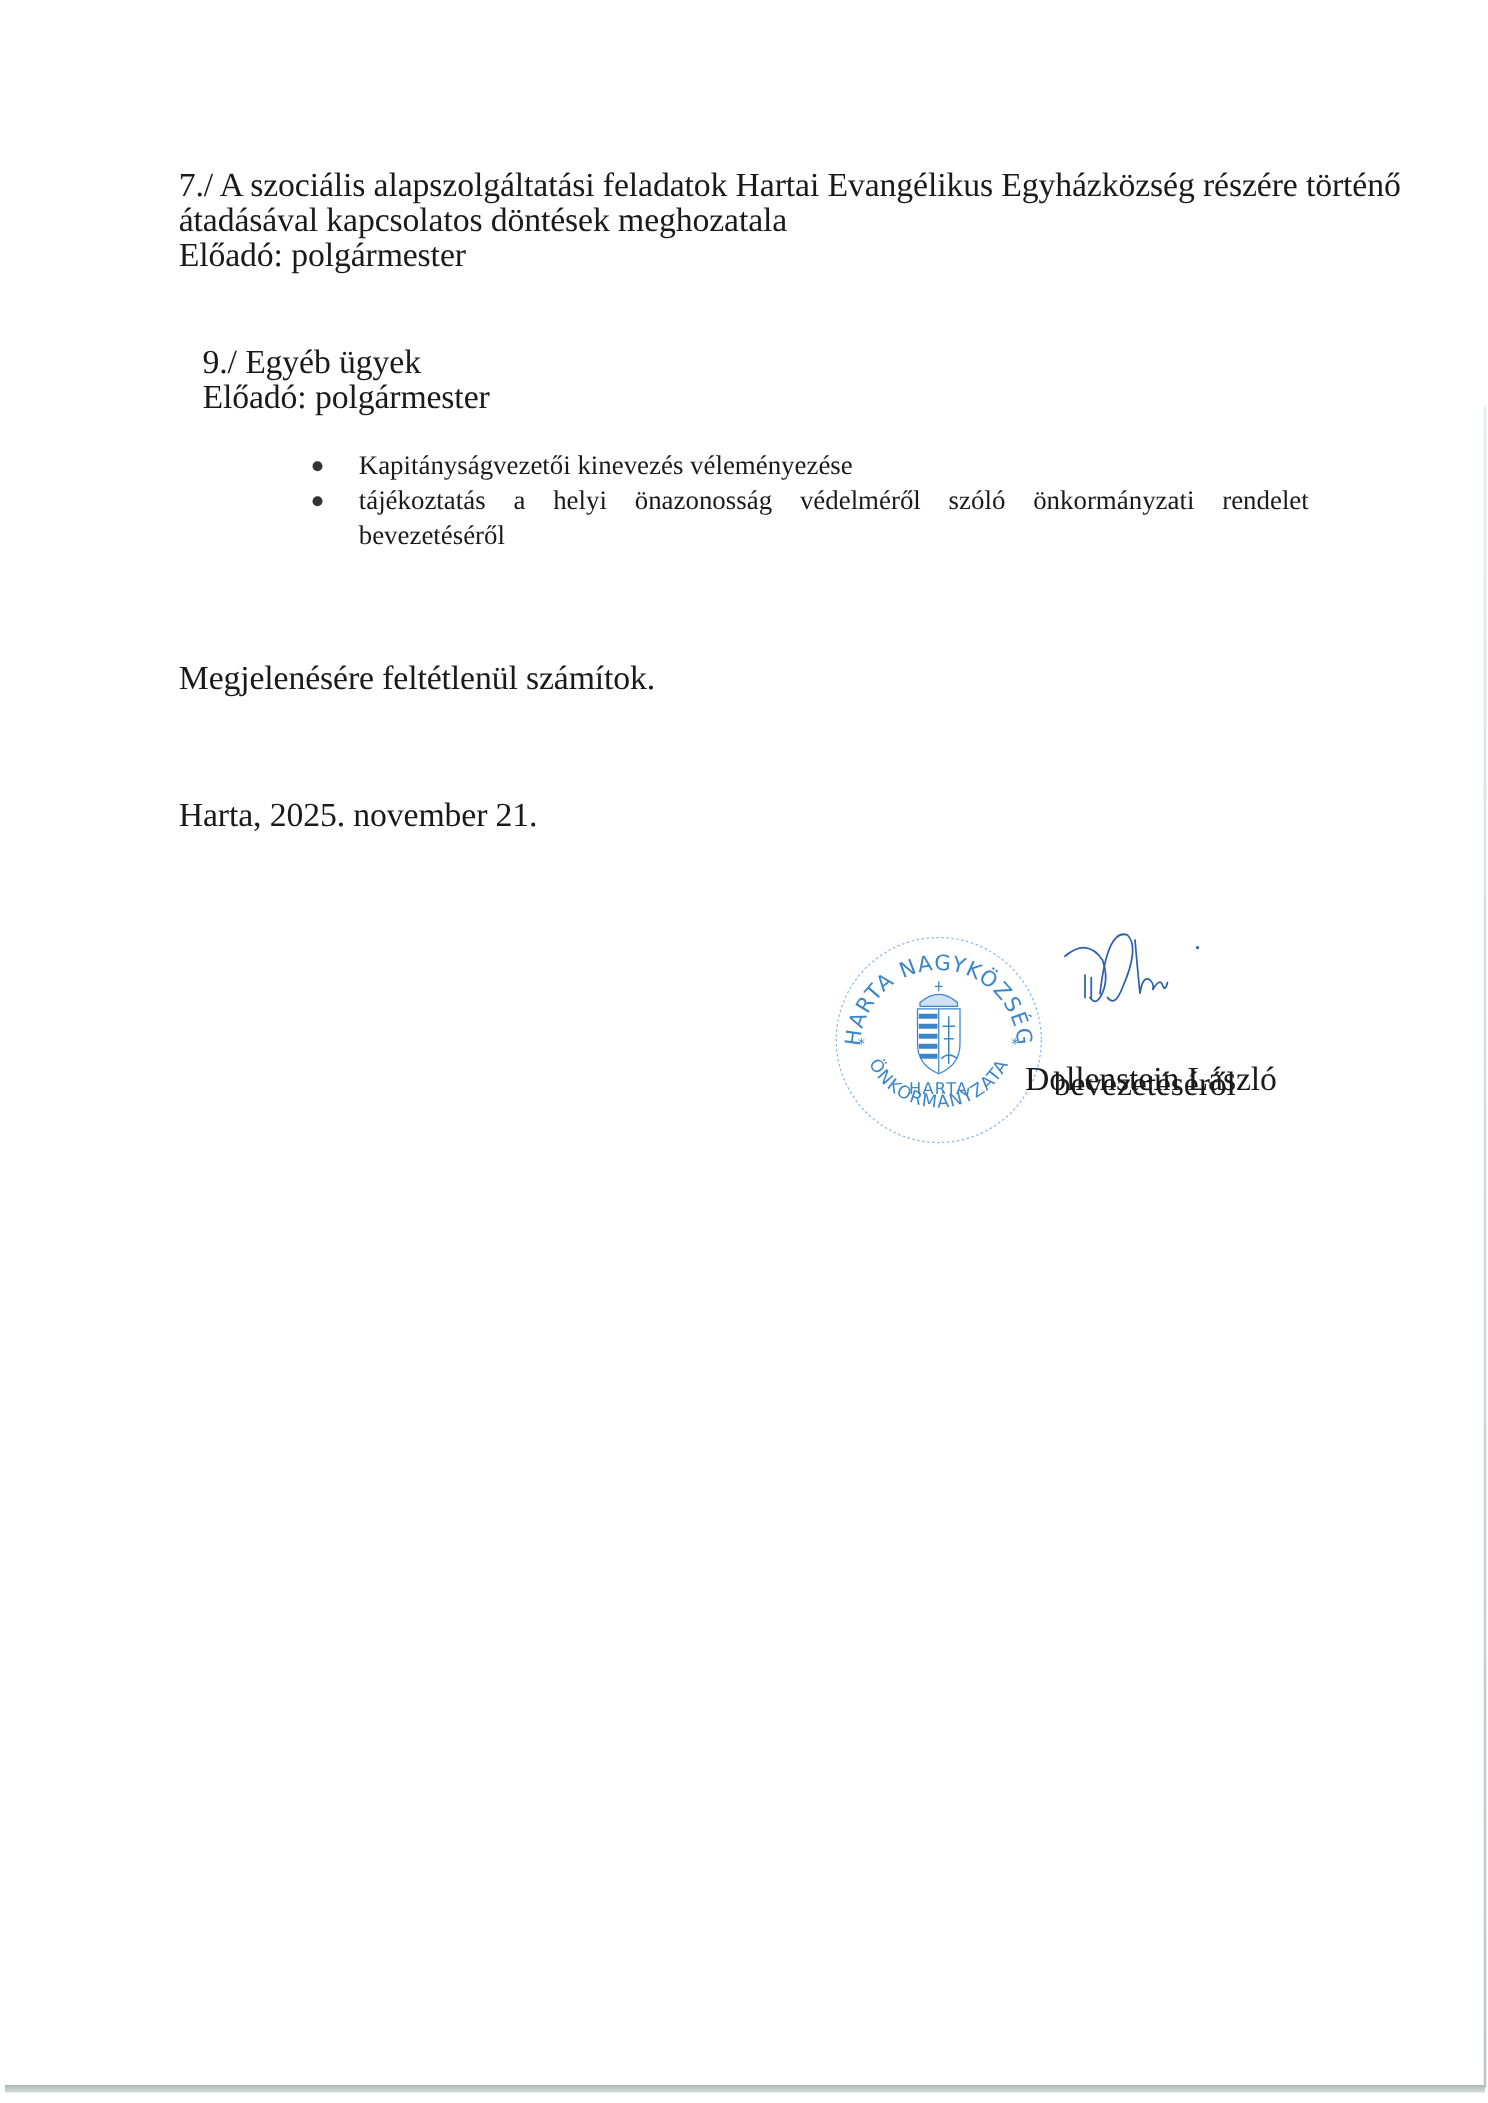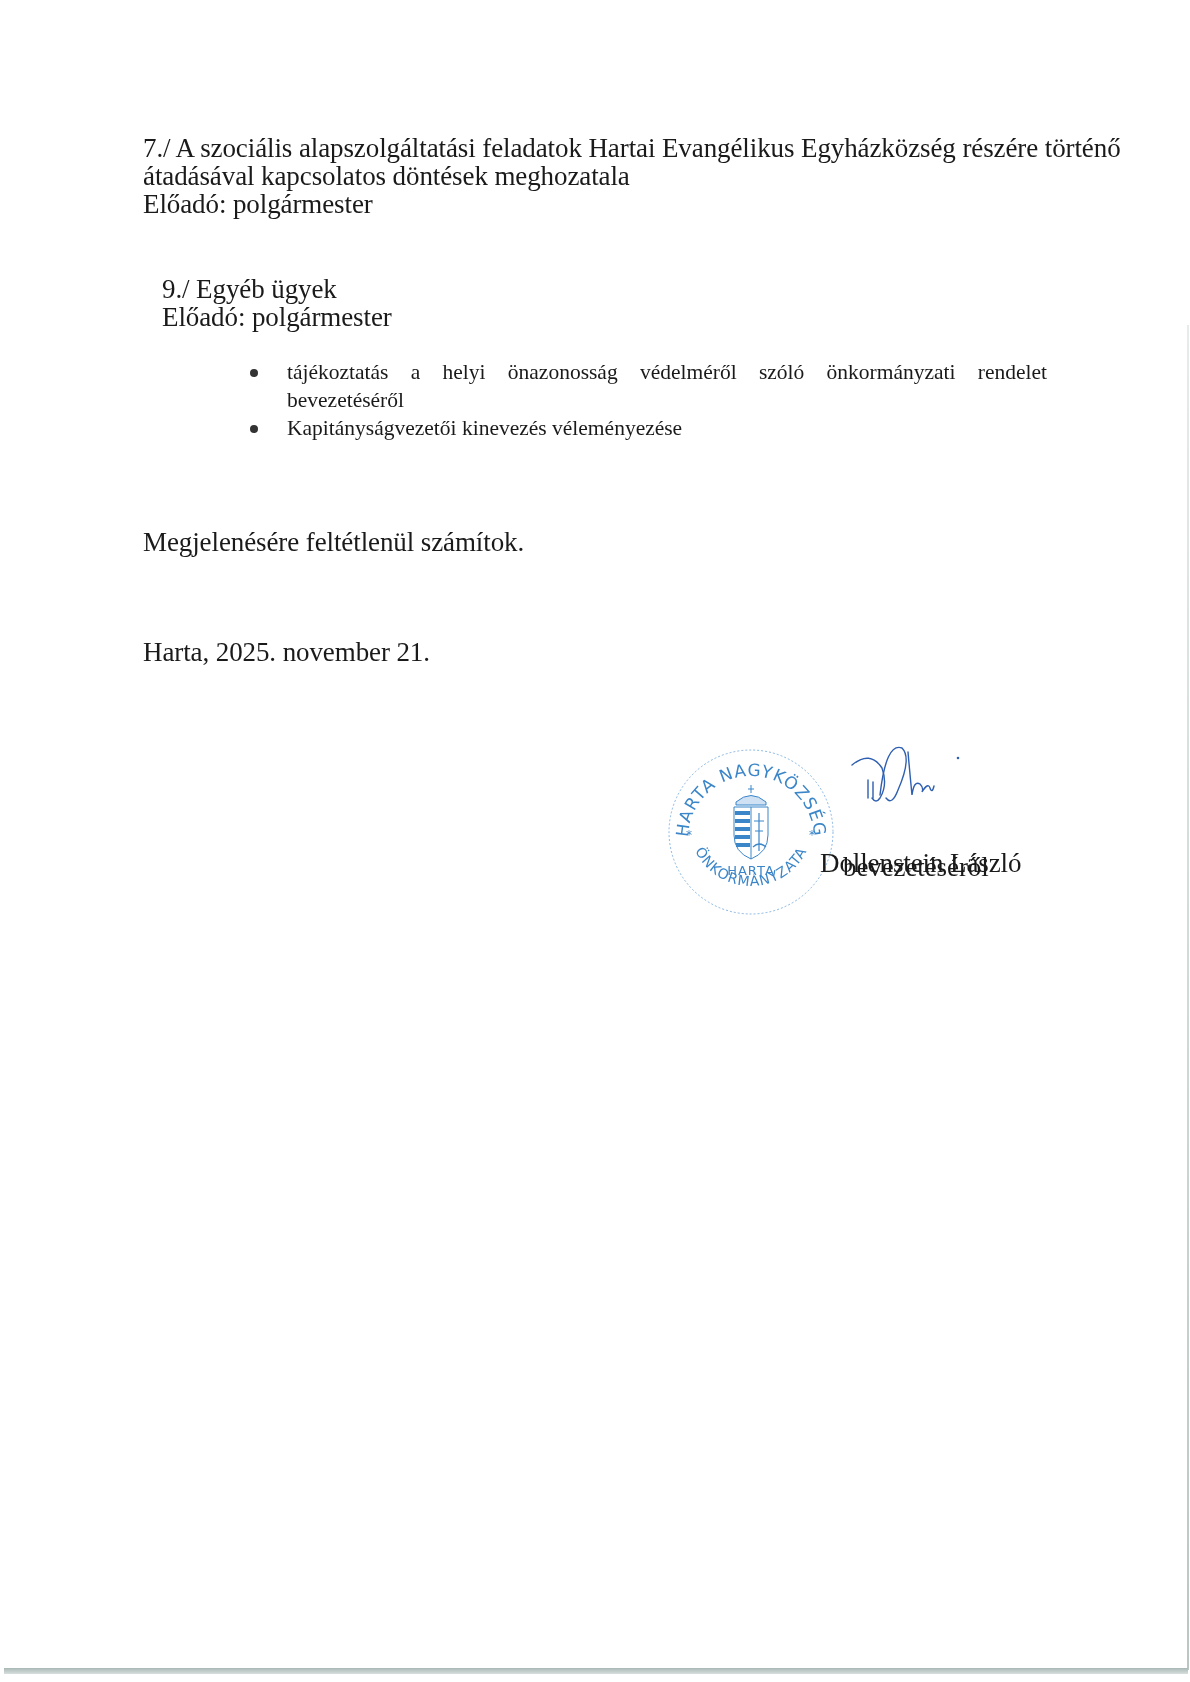--- a/index.html
+++ b/index.html
@@ -117,26 +117,26 @@
   </div>
 
   <div class="text block-9">
     <div>9./ Egyéb ügyek</div>
     <div>Előadó: polgármester</div>
   </div>
 
   <ul class="bullets">
     <li>
       <span class="dot"></span>
-      <span class="justify">tájékoztatás a helyi önazonosság védelméről szóló önkormányzati rendelet</span>
-      <span class="cont">bevezetéséről</span>
+      <span class="cont">Kapitányságvezetői kinevezés véleményezése</span>
     </li>
     <li>
       <span class="dot"></span>
-      <span class="cont">Kapitányságvezetői kinevezés véleményezése</span>
+      <span class="justify">tájékoztatás a helyi önazonosság védelméről szóló önkormányzati rendelet</span>
+      <span class="cont">bevezetéséről</span>
     </li>
   </ul>
 
   <div class="text closing">Megjelenésére feltétlenül számítok.</div>
 
   <div class="text date">Harta, 2025. november 21.</div>
 
   <svg class="stamp" viewBox="0 0 170 170">
     <defs>
       <path id="stamp-top-arc" d="M 22 92 A 63 63 0 0 1 148 92"></path>

